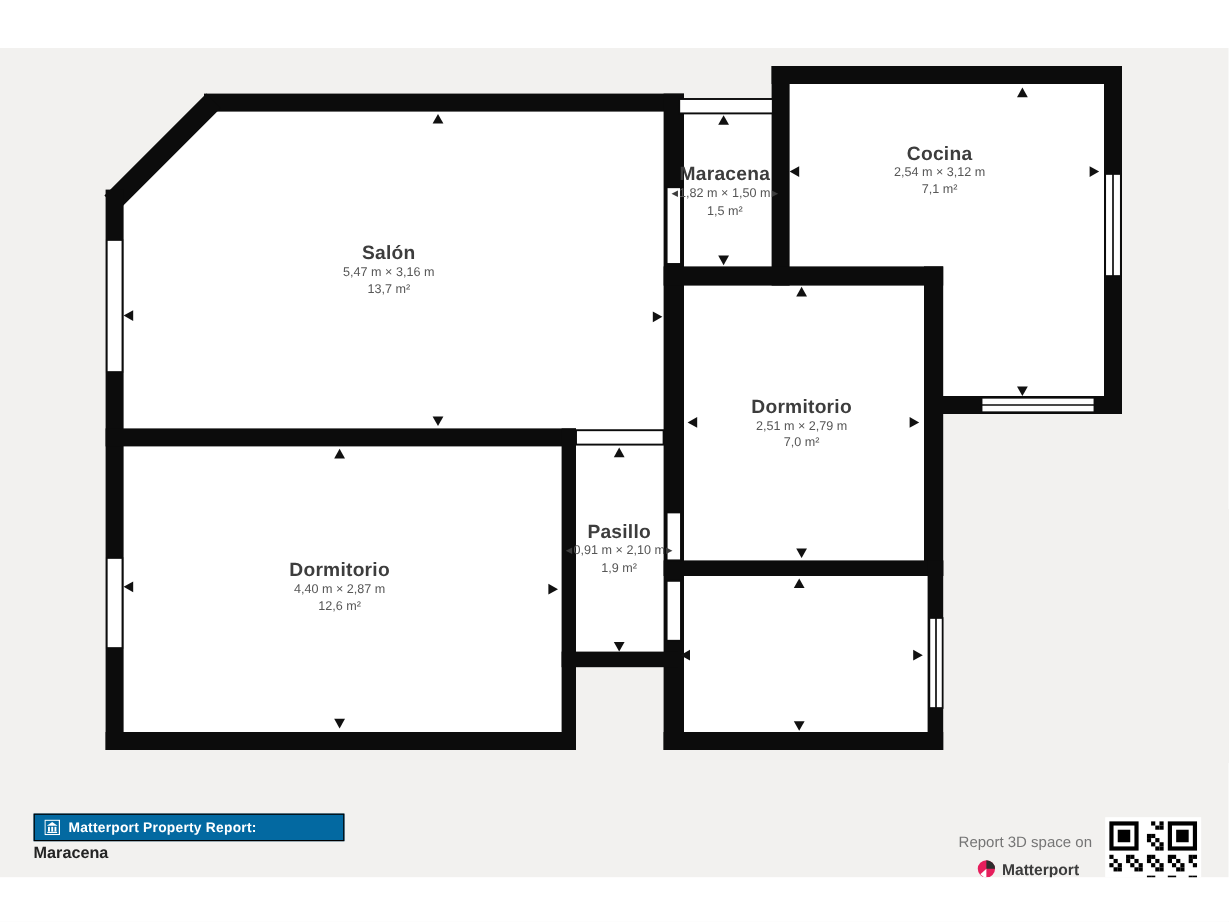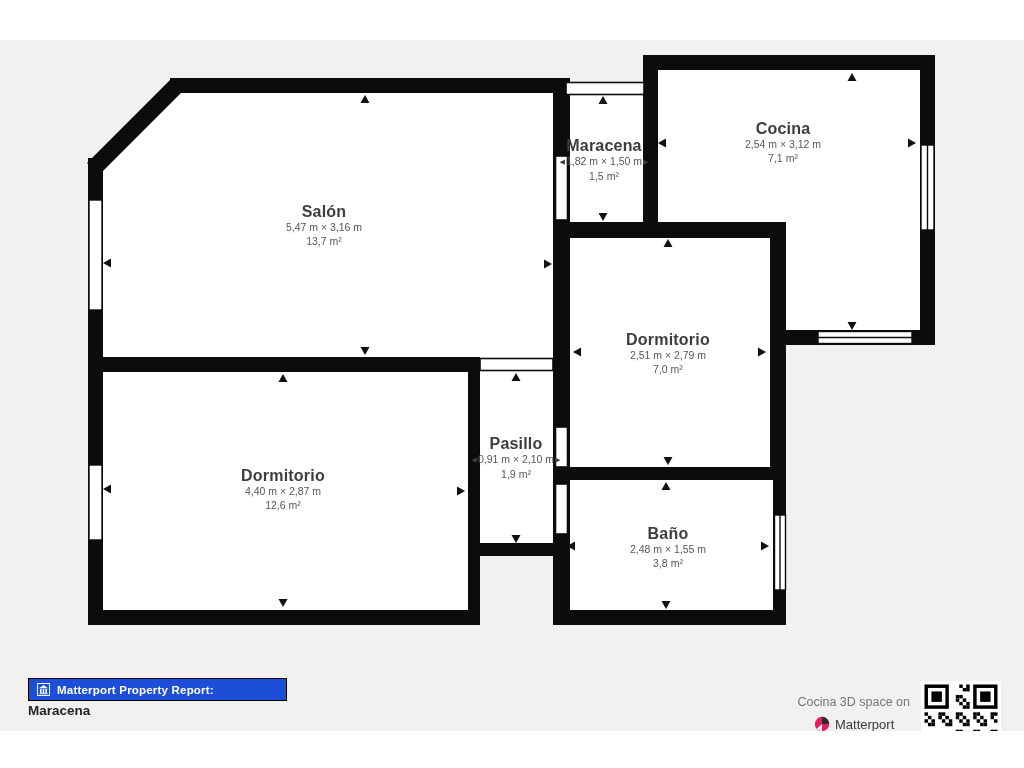--- a/index.html
+++ b/index.html
@@ -7,30 +7,30 @@
         font-family:"Liberation Sans","DejaVu Sans",sans-serif;}
   .canvas{position:absolute;left:0;top:40px;width:1024px;height:691px;
           background:#f2f1ef;overflow:hidden;}
   .plan-svg{position:absolute;left:0;top:0;}
   .room-label{position:absolute;transform:translateX(-50%);text-align:center;
               white-space:nowrap;line-height:14.5px;}
   .room-name{font-size:16px;font-weight:bold;color:#3d3d3d;letter-spacing:.2px;}
   .room-dims{font-size:10.5px;color:#575757;}
   .room-area{font-size:10.5px;color:#575757;}
   .mini-arrow{font-size:7px;color:#3d3d3d;vertical-align:1px;padding:0 1px;}
-  .report-bar{position:absolute;left:28px;top:638px;height:21px;background:#1d4ed8;
+  .report-bar{position:absolute;left:28px;top:638px;height:21px;background:#0369a1;
               color:#ffffff;display:flex;align-items:center;gap:7px;padding:0 72px 0 8px;
               border:1px solid #000;}
   .report-bar .bar-text{font-size:11.5px;font-weight:bold;letter-spacing:.2px;}
   .property-name{position:absolute;left:28px;top:663px;font-size:13.5px;font-weight:bold;
                  color:#242424;}
   .visit-row{position:absolute;left:790px;top:655px;width:120px;text-align:right;
              font-size:12.5px;color:#757575;}
   .brand-row{position:absolute;left:814px;top:676px;display:flex;align-items:center;gap:5px;}
-  .brand-name{font-size:13px;font-weight:normal;color:#3c3c3c;}
+  .brand-name{font-size:13px;font-weight:bold;color:#3c3c3c;}
   .qr-box{position:absolute;left:921px;top:641px;width:80px;height:80px;background:#ffffff;
           padding:0;}
 </style>
 </head>
 <body>
 
 <div class="page">
   <div class="canvas">
 
     <svg class="plan-svg" width="1024" height="691" viewBox="0 40 1024 691">
@@ -141,40 +141,35 @@
       <div class="room-dims"><span class="mini-arrow">◀</span><span>0,91 m × 2,10 m</span><span class="mini-arrow">▶</span></div>
       <div class="room-area">1,9 m²</div>
     </div>
 
     <div class="room-label" style="left:283px;top:429px">
       <div class="room-name">Dormitorio</div>
       <div class="room-dims">4,40 m × 2,87 m</div>
       <div class="room-area">12,6 m²</div>
     </div>
 
-    <div class="room-label" style="left:668px;top:487px">
-      <div class="room-name">Baño</div>
-      <div class="room-dims">2,48 m × 1,55 m</div>
-      <div class="room-area">3,8 m²</div>
-    </div>
 
     <div class="report-bar">
       <svg width="13" height="13" viewBox="0 0 13 13">
         <rect x="0.5" y="0.5" width="12" height="12" fill="none" stroke="#ffffff" stroke-width="1"></rect>
         <polygon points="6.5,2 11,5.2 2,5.2" fill="#ffffff"></polygon>
         <rect x="3" y="6" width="1.6" height="4" fill="#ffffff"></rect>
         <rect x="5.7" y="6" width="1.6" height="4" fill="#ffffff"></rect>
         <rect x="8.4" y="6" width="1.6" height="4" fill="#ffffff"></rect>
         <rect x="2.4" y="10.2" width="8.2" height="1" fill="#ffffff"></rect>
       </svg>
       <span class="bar-text">Matterport Property Report:</span>
     </div>
     <div class="property-name">Maracena</div>
 
-    <div class="visit-row">Cocina 3D space on</div>
+    <div class="visit-row">Report 3D space on</div>
     <div class="brand-row">
       <svg width="16" height="16" viewBox="0 0 16 16">
         <circle cx="8" cy="8" r="7.2" fill="#e61e5c"></circle>
         <path d="M8 .8 A7.2 7.2 0 0 1 15.2 8 L8 8 Z" fill="#2d2d2d"></path>
         <path d="M8 8 L3 12.5 A7.2 7.2 0 0 0 8 15.2 Z" fill="#ffffff"></path>
       </svg>
       <span class="brand-name">Matterport</span>
     </div>
 
     <div class="qr-box">

